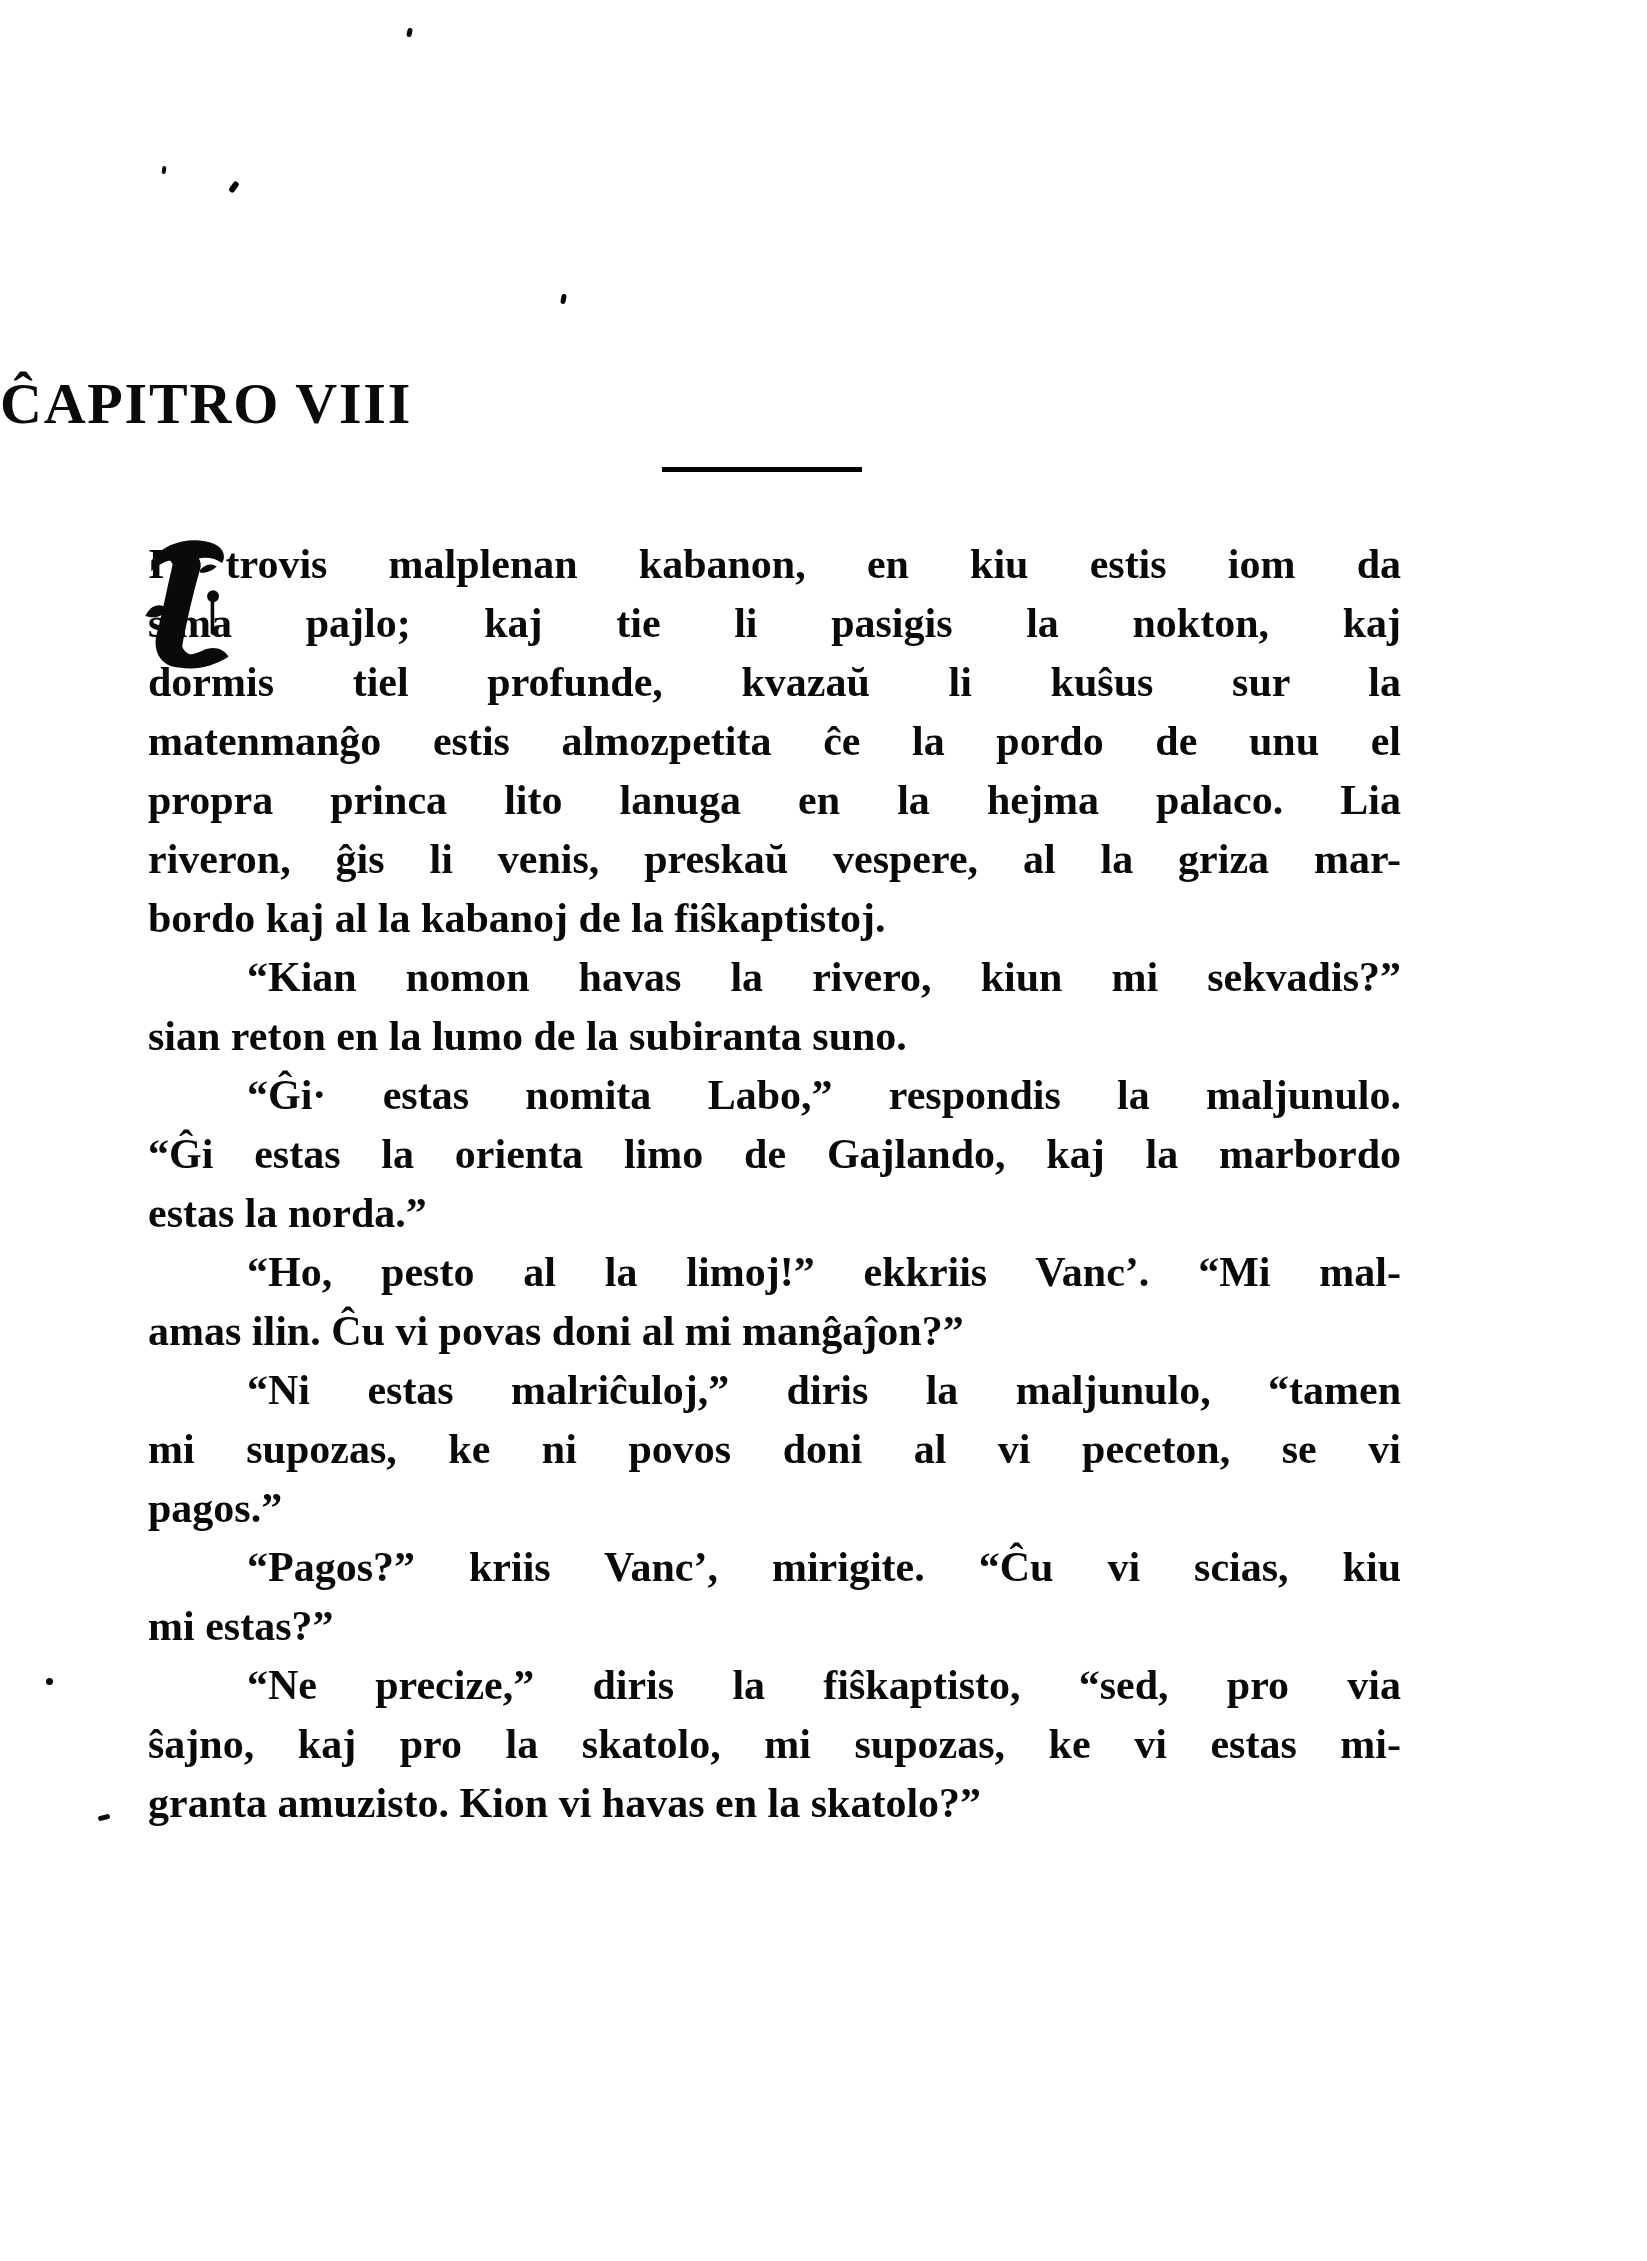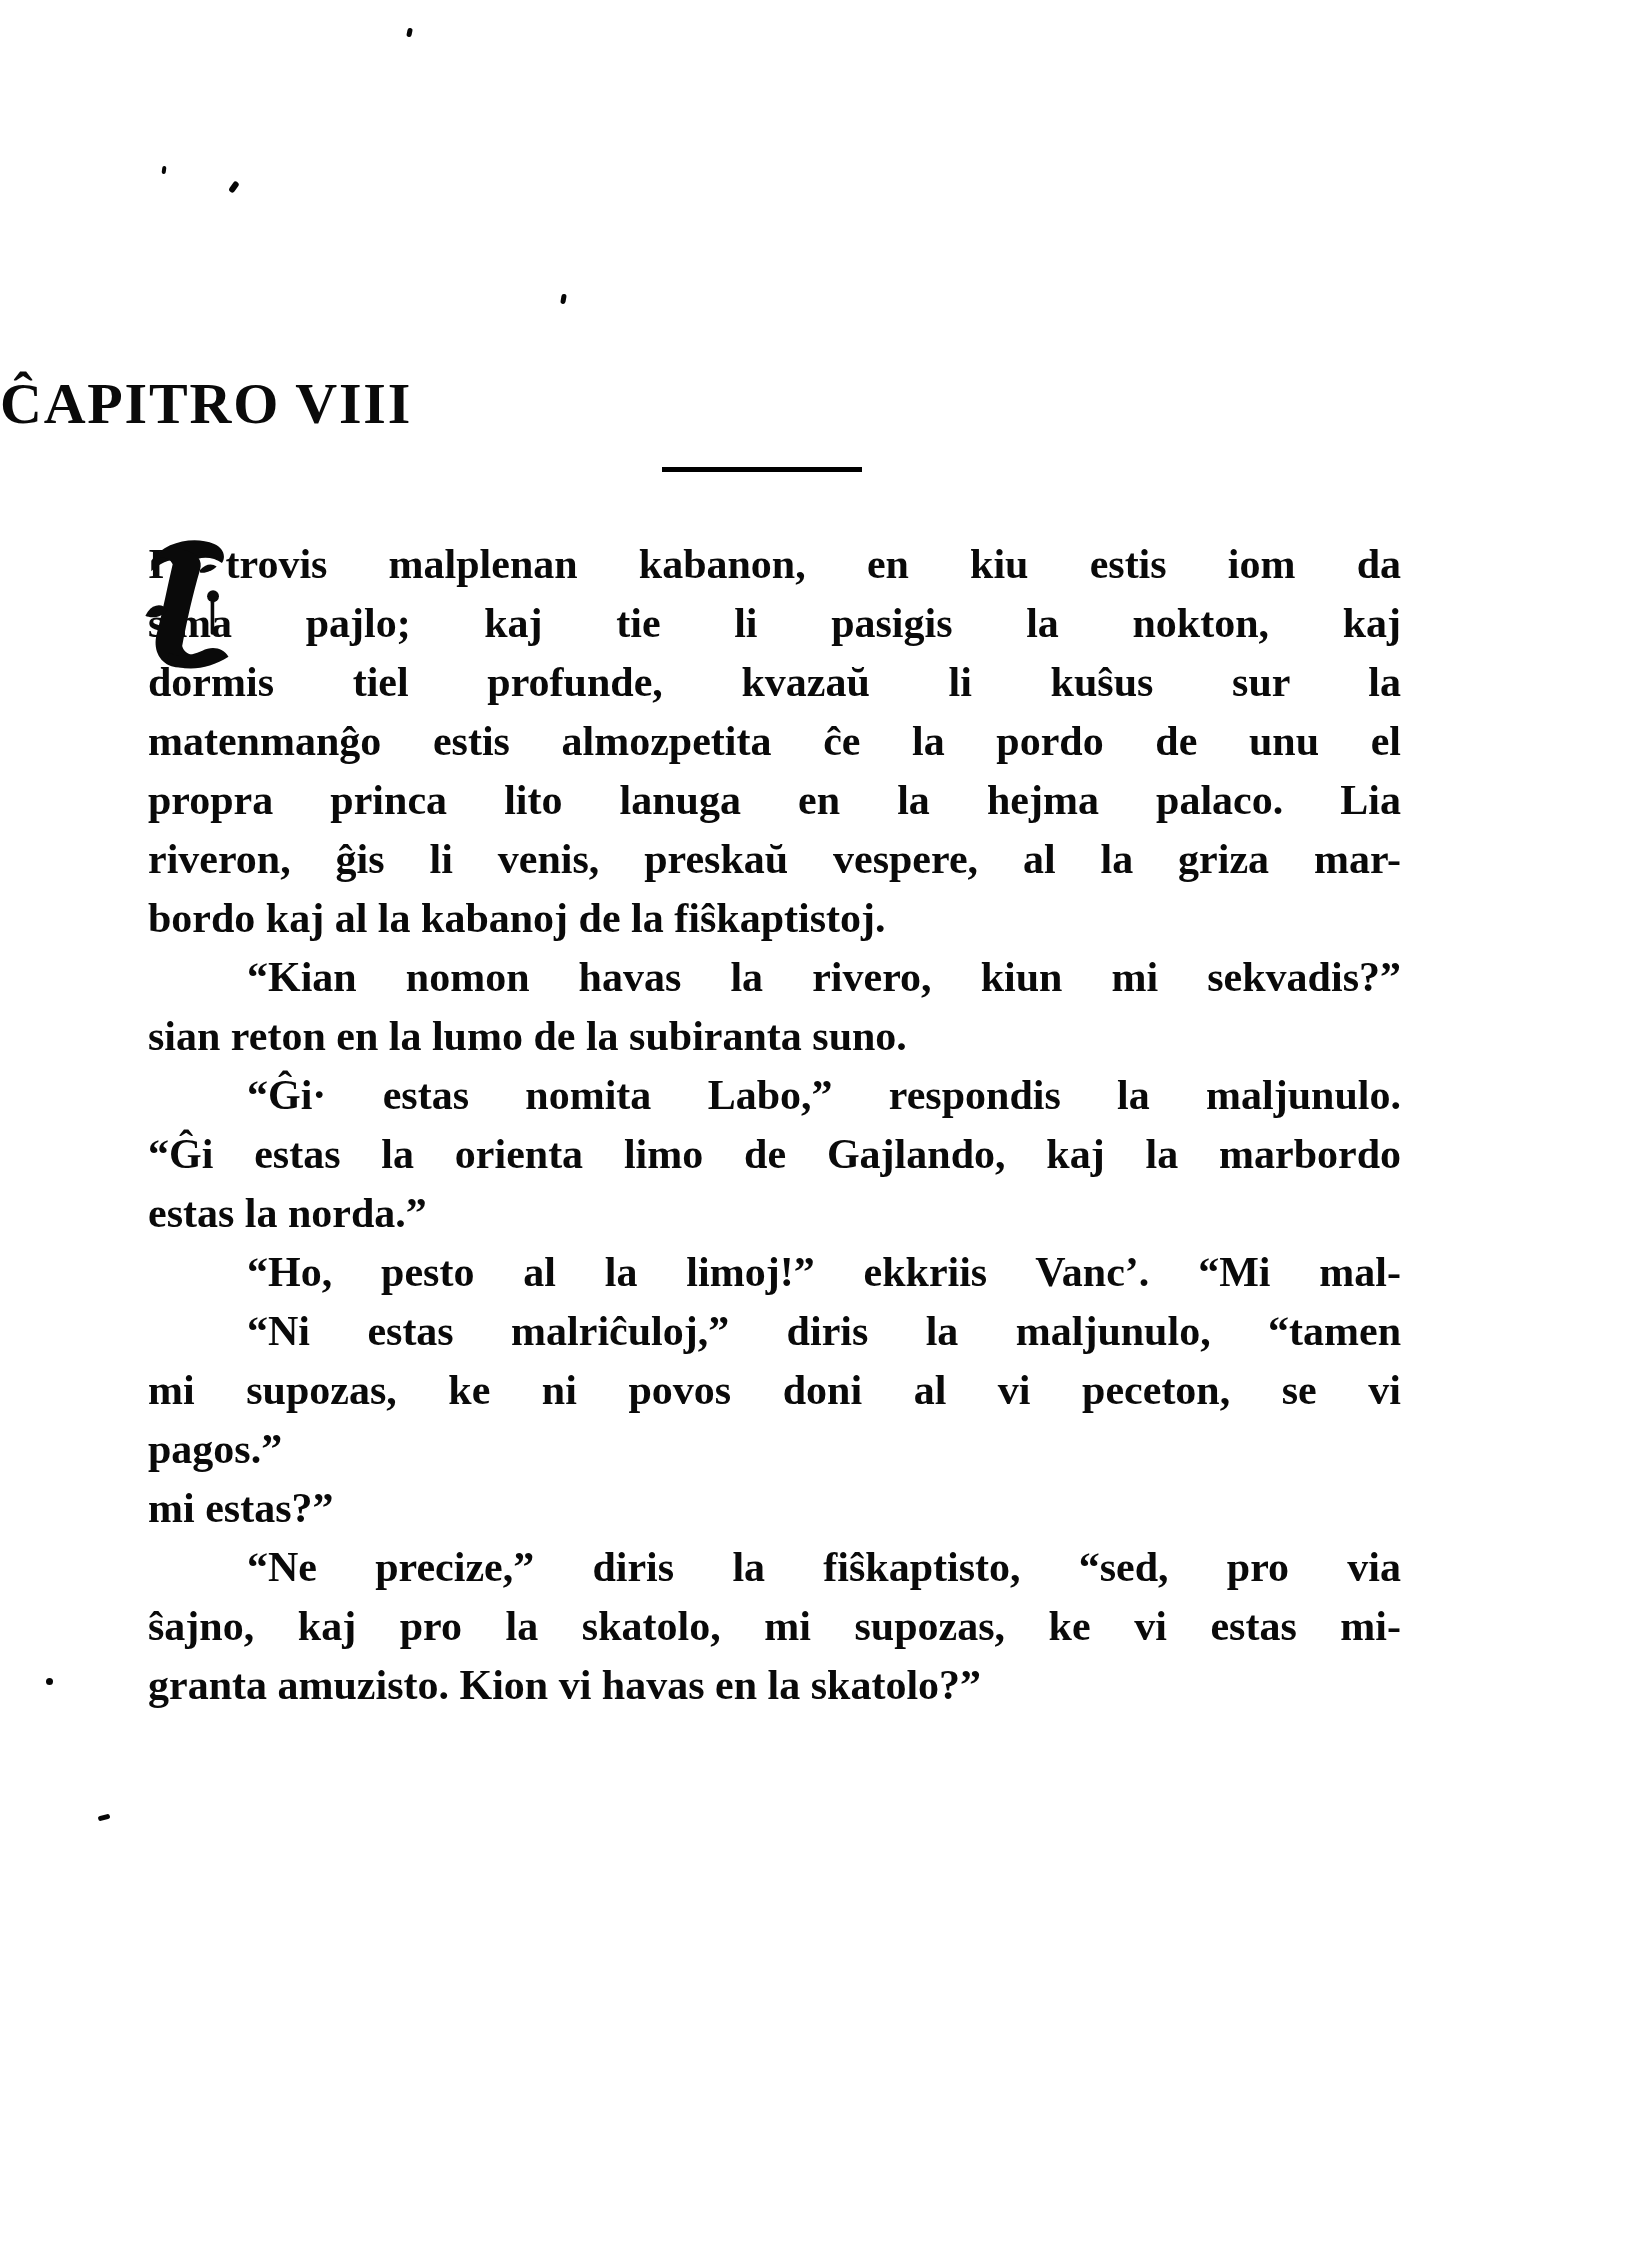--- a/index.html
+++ b/index.html
@@ -96,25 +96,27 @@
     <p class="ln rag">bordo kaj al la kabanoj de la fiŝkaptistoj.</p>
 
     <p class="ln j i168">“Kian nomon havas la rivero, kiun mi sekvadis?”</p>
     <p class="ln rag">sian reton en la lumo de la subiranta suno.</p>
 
     <p class="ln j i168">“Ĝi· estas nomita Labo,” respondis la maljunulo.</p>
     <p class="ln j">“Ĝi estas la orienta limo de Gajlando, kaj la marbordo</p>
     <p class="ln rag">estas la norda.”</p>
 
     <p class="ln j i168">“Ho, pesto al la limoj!” ekkriis Vanc’.  “Mi mal-</p>
+    <p class="ln rag">amas ilin.  Ĉu vi povas doni al mi manĝaĵon?”</p>
 
     <p class="ln j i168">“Ni estas malriĉuloj,” diris la maljunulo, “tamen</p>
     <p class="ln j">mi supozas, ke ni povos doni al vi peceton, se vi</p>
     <p class="ln rag">pagos.”</p>
 
+    <p class="ln j i168">“Pagos?” kriis Vanc’, mirigite.  “Ĉu vi scias, kiu</p>
     <p class="ln rag">mi estas?”</p>
 
     <p class="ln j i168">“Ne precize,” diris la fiŝkaptisto, “sed, pro via</p>
     <p class="ln j">ŝajno, kaj pro la skatolo, mi supozas, ke vi estas mi-</p>
     <p class="ln rag">granta amuzisto.  Kion vi havas en la skatolo?”</p>
 
   </div>
 </div>
 
 

